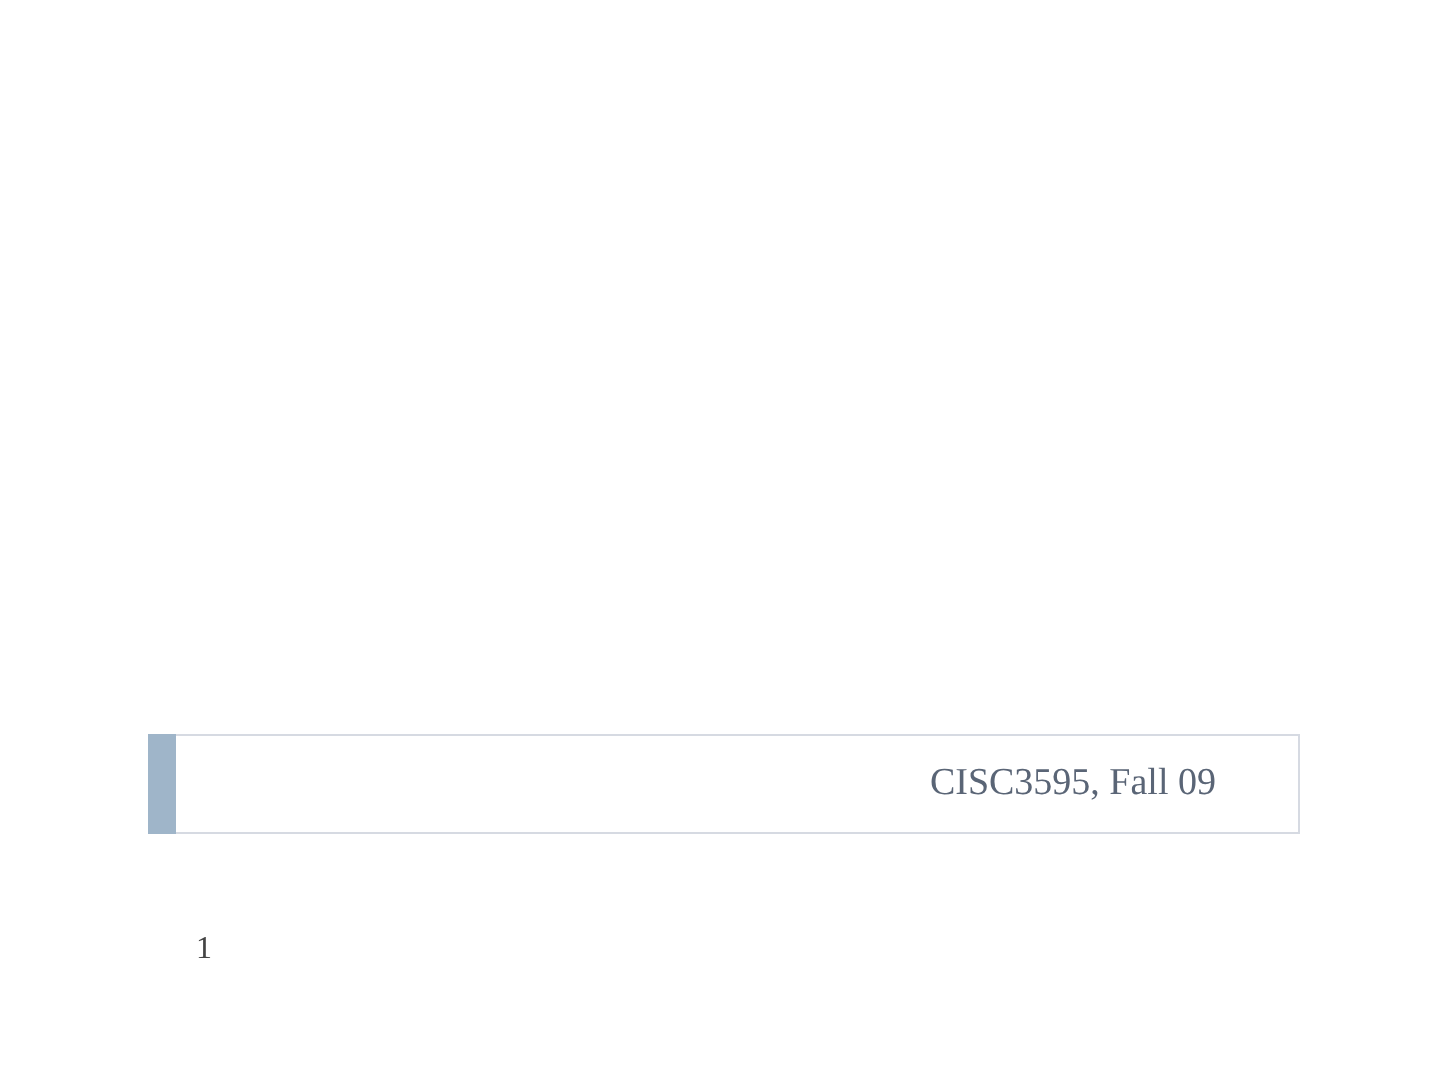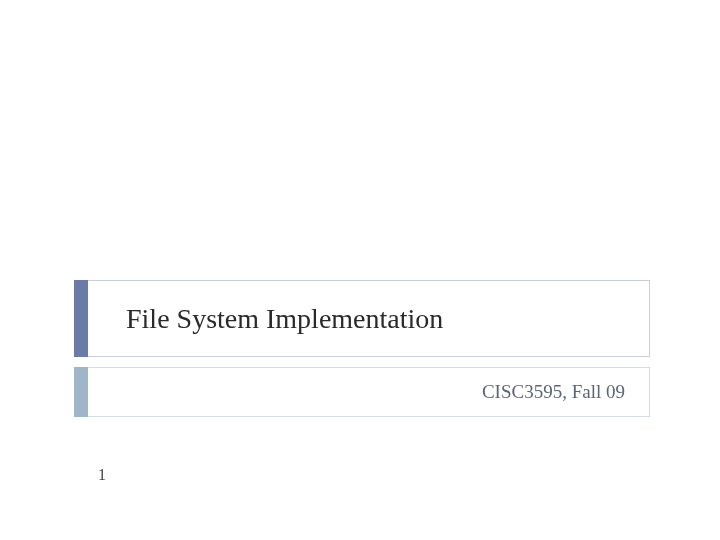--- a/index.html
+++ b/index.html
@@ -55,47 +55,41 @@
     height: 100%;
     background: #9fb5c9;
   }
   .subtitle-content {
     flex: 1;
     border: 1px solid #d6dae2;
     border-left: none;
     display: flex;
     align-items: center;
     justify-content: flex-end;
-    padding-right: 24px;
+    padding-right: 41px;
   }
   .subtitle-text {
     font-size: 19px;
     color: #5a6576;
     font-weight: normal;
   }
   .page-number {
     position: absolute;
     left: 98px;
     top: 466px;
     font-size: 16px;
     color: #444;
     font-family: Georgia, serif;
   }
 </style>
 </head>
 <body>
 
 <div class="slide">
 
-  <div class="title-box">
-    <div class="title-accent"></div>
-    <div class="title-content">
-      <div class="title-text">File System Implementation</div>
-    </div>
-  </div>
 
   <div class="subtitle-box">
     <div class="subtitle-accent"></div>
     <div class="subtitle-content">
       <div class="subtitle-text">CISC3595, Fall 09</div>
     </div>
   </div>
 
   <div class="page-number">1</div>
 

